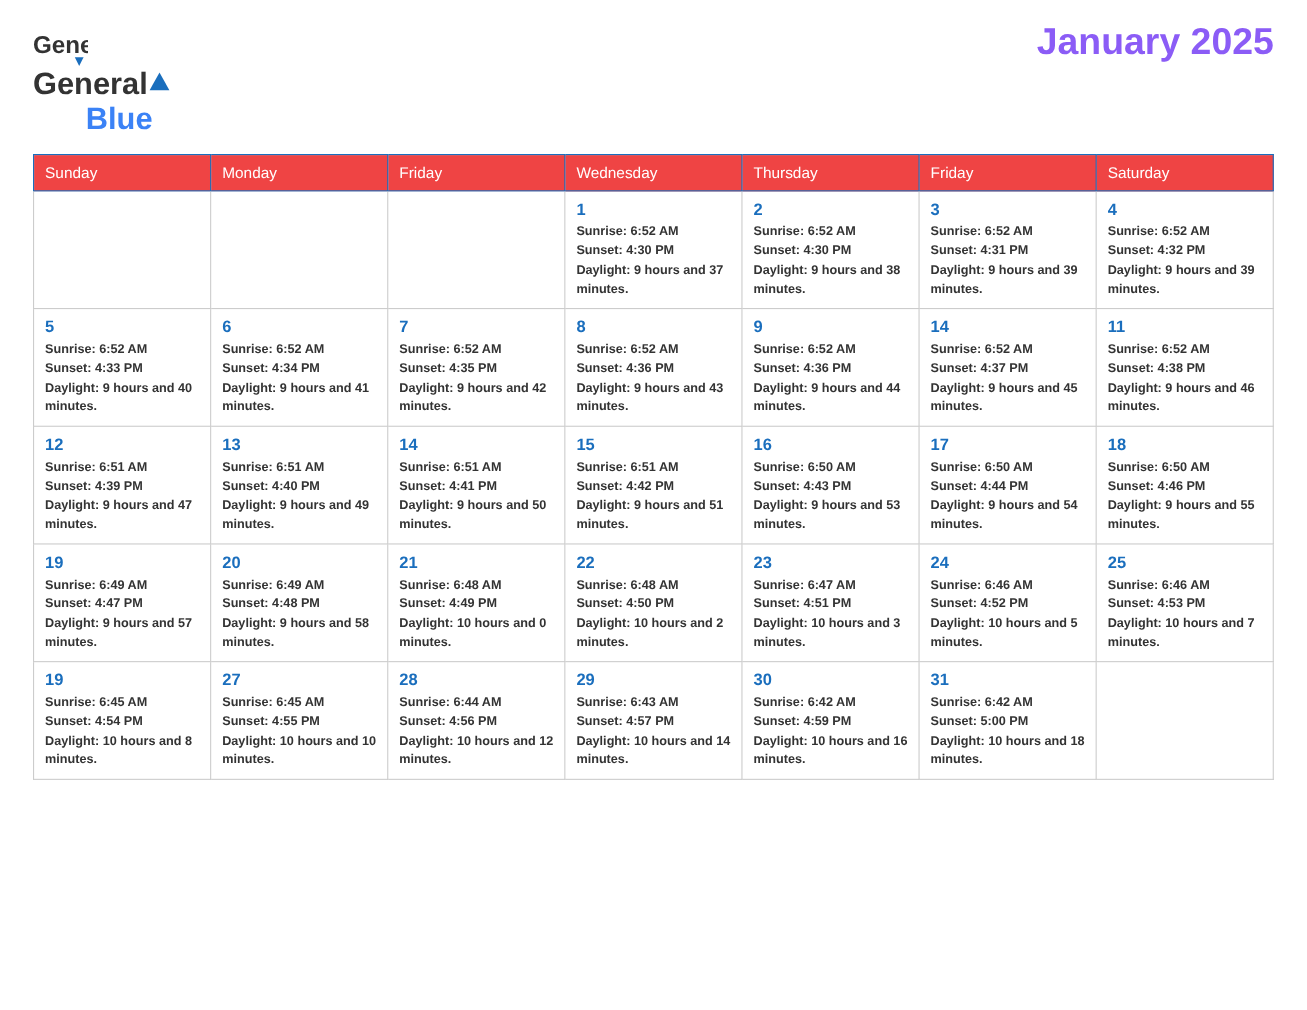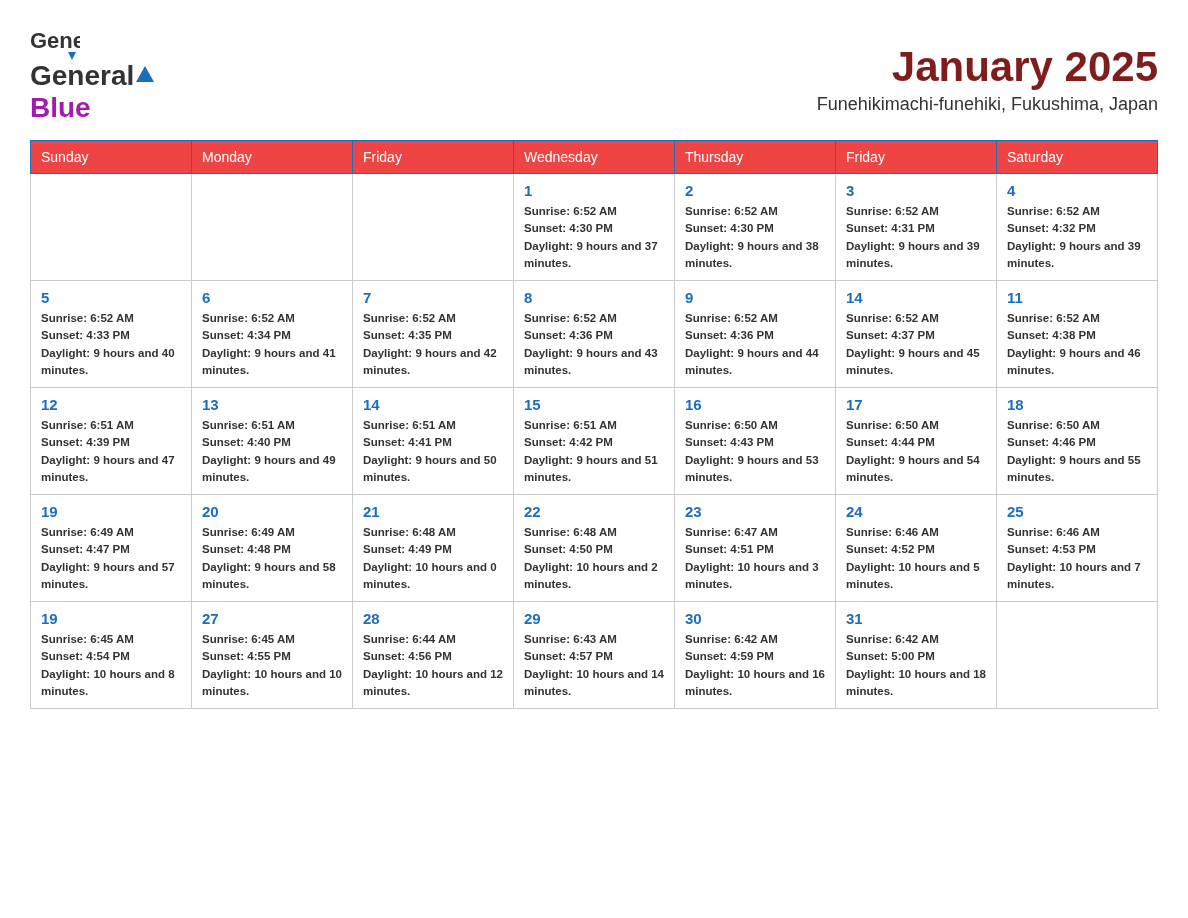--- a/index.html
+++ b/index.html
@@ -24,25 +24,24 @@
       align-items: flex-start;
     }
     .logo-row {
       display: flex;
       align-items: center;
     }
     .title-block {
       text-align: right;
     }
     .calendar-title {
-      font-size: 42px;
+      font-size: 34px;
       font-weight: bold;
-      color: #7f1d1d;
+      color: #8b5cf6;
       line-height: 1.1;
-      margin-top: 24px;
     }
     .calendar-subtitle {
       font-size: 18px;
       color: #333;
       margin-top: 4px;
     }
     .calendar-table {
       width: 100%;
       border-collapse: collapse;
       border: 1px solid #ccc;
@@ -99,26 +98,25 @@
       <svg class="logo-svg" viewBox="0 0 50 50">
         <text x="0" y="28" font-size="22" font-weight="bold" fill="#333" font-family="Arial">General</text>
         <polygon points="38,32 46,32 42,40" fill="#1a6ebd"></polygon>
       </svg>
     </div>
     <div style="display:flex; align-items:center; margin-top:-10px;">
       <span style="font-size:28px; font-weight:bold; color:#333; font-family:Arial;">General</span>
       <span style="display:inline-block; width:0; height:0; border-left:9px solid transparent; border-right:9px solid transparent; border-bottom:16px solid #1a6ebd; margin: 0 2px 0 2px; position:relative; top:-2px;"></span>
     </div>
     <div>
-      <span style="font-size:28px; font-weight:bold; color:#a21caf; font-family:Arial;">Blue</span>
+      <span style="font-size:28px; font-weight:bold; color:#3b82f6; font-family:Arial;margin-left:48px;">Blue</span>
     </div>
   </div>
   <div class="title-block">
     <div class="calendar-title">January 2025</div>
-    <div class="calendar-subtitle">Funehikimachi-funehiki, Fukushima, Japan</div>
   </div>
 </div>
 
 <table class="calendar-table">
   <thead>
     <tr>
       <th>Sunday</th>
       <th>Monday</th>
       <th>Friday</th>
       <th>Wednesday</th>

